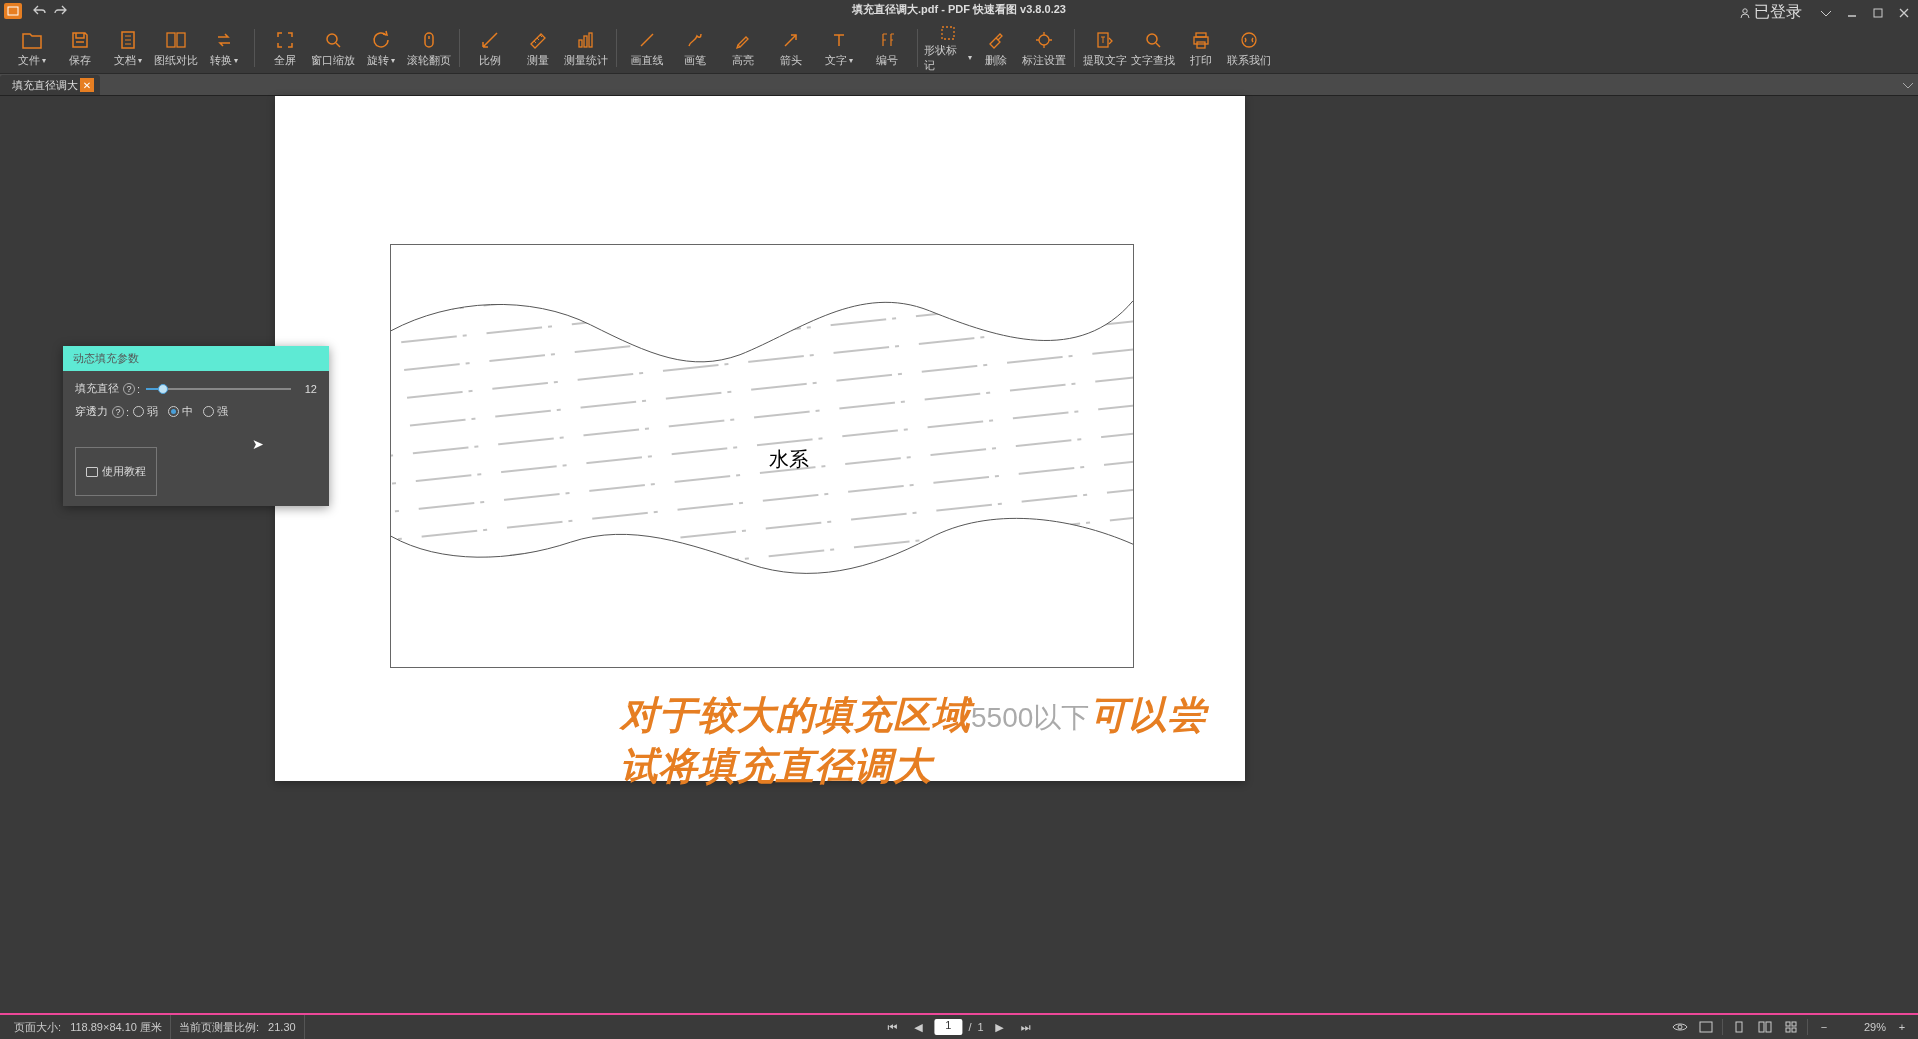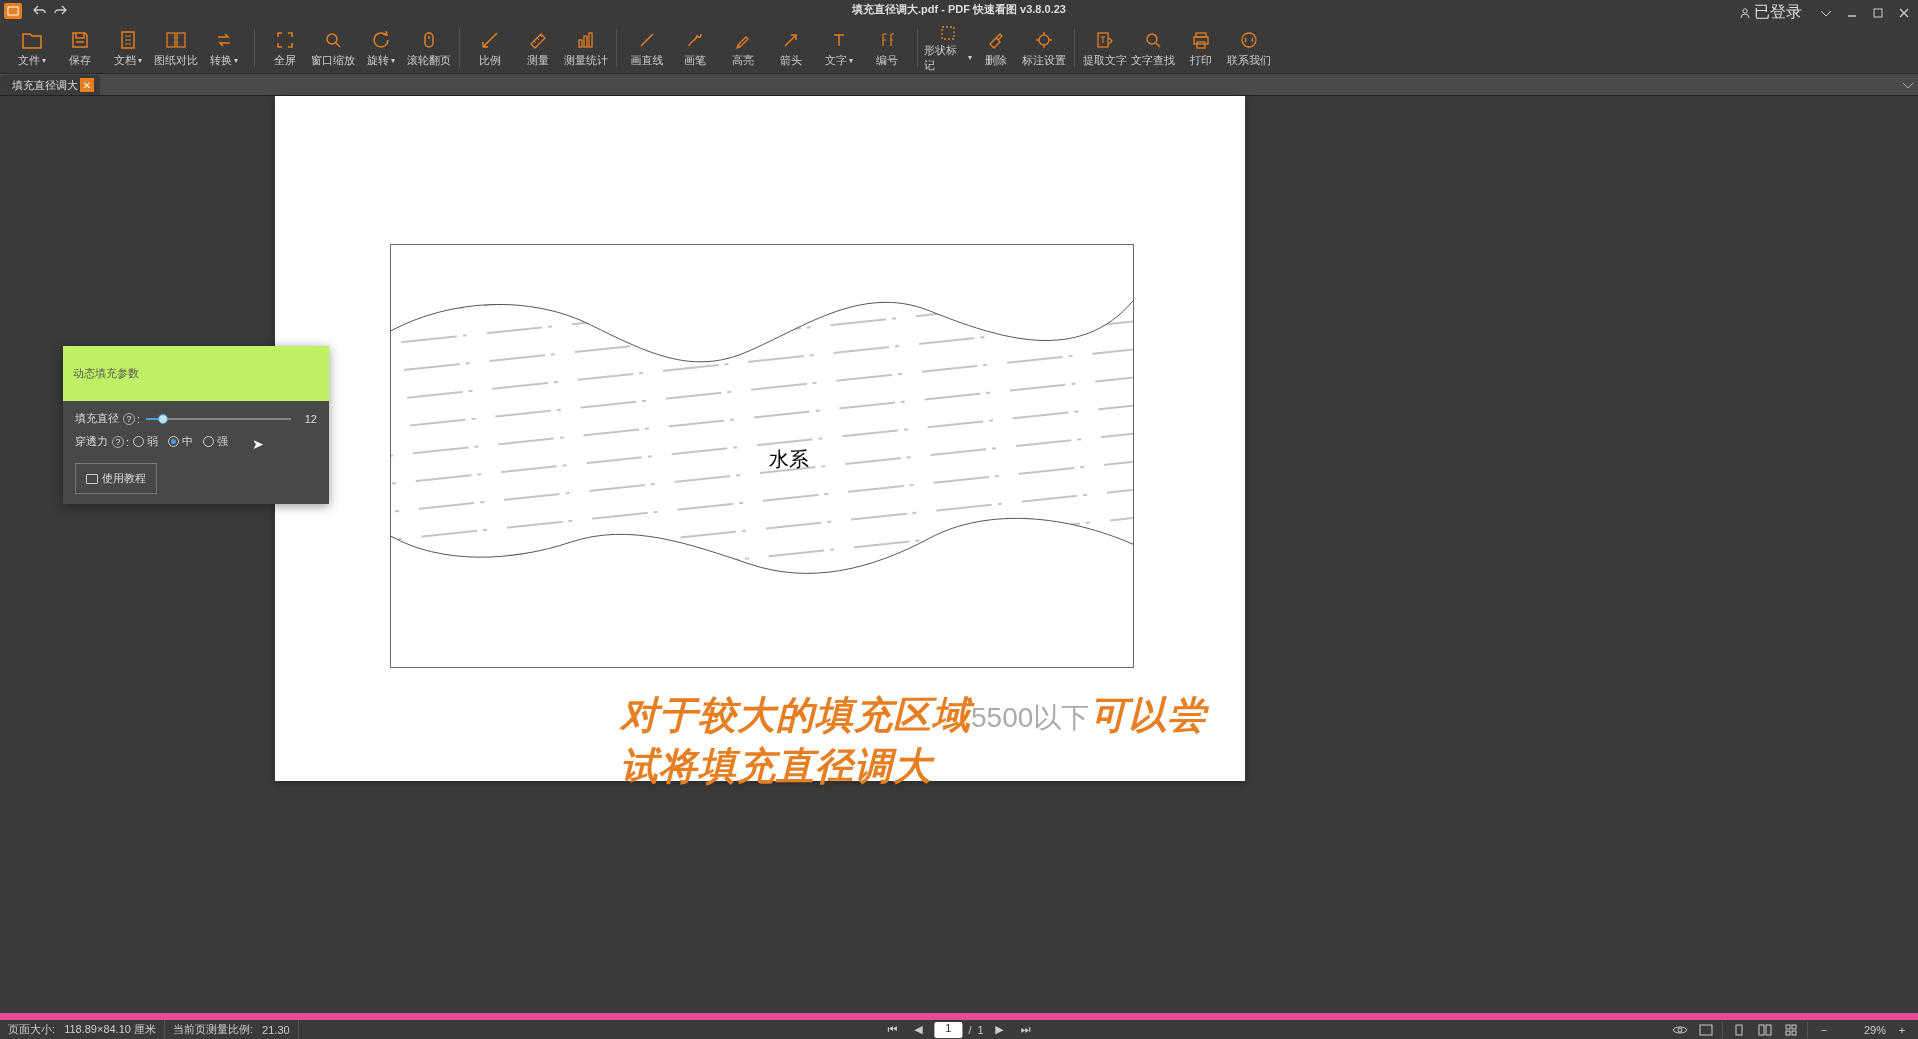--- a/index.html
+++ b/index.html
@@ -29,39 +29,39 @@
   .page { position: absolute; left: 275px; top: 0; width: 970px; height: 685px; background: #fff; box-shadow: 0 2px 8px rgba(0,0,0,.3); }
   .drawing-box { position: absolute; left: 115px; top: 148px; width: 744px; height: 424px; border: 1px solid #666; overflow: hidden; }
   .hatch { position: absolute; inset: 0; }
   .label-txt { position: absolute; left: 494px; top: 350px; font-size: 20px; color: #000000; font-family: Liberation Sans, sans-serif; }
   .caption { position: absolute; left: 345px; right: 20px; top: 594px; font-size: 38px; font-weight: bold; font-style: italic; color: #e67e22; letter-spacing: 1px; }
   .caption .sub { color: #aaa; font-weight: normal; font-style: normal; font-size: 28px; letter-spacing: 0; vertical-align: middle; }
   
   .hint-bar { position: absolute; left: 612px; top: 0; height: 20px; background: #4a6a8a; color: #fff; font-size: 11px; padding: 3px 14px 0 14px; border-bottom-left-radius: 4px; border-bottom-right-radius: 4px; }
   
   .panel { position: absolute; left: 63px; top: 250px; width: 266px; background: #484848; box-shadow: 0 2px 10px rgba(0,0,0,.4); }
-  .panel-head { background: #bef264; color: #555; font-size: 11px; padding: 20px 10px; }
+  .panel-head { background: #5eead4; color: #555; font-size: 11px; padding: 5px 10px; }
   .panel-body { padding: 10px 12px; color: #ddd; font-size: 11px; }
   .row { display: flex; align-items: center; margin-bottom: 8px; }
   .row-lbl { display: flex; align-items: center; gap: 2px; }
   .helpico { width: 12px; height: 12px; border: 1px solid #aaa; border-radius: 50%; font-size: 9px; display: flex; align-items: center; justify-content: center; margin-left: 2px; }
   .slider { flex: 1; height: 14px; position: relative; margin: 0 6px; }
   .slider-track { position: absolute; top: 6px; left: 0; right: 0; height: 2px; background: #888; }
   .slider-fill { position: absolute; top: 6px; left: 0; width: 12%; height: 2px; background: #4a9fd8; }
   .slider-thumb { position: absolute; top: 2px; left: 12%; width: 10px; height: 10px; border-radius: 50%; background: #bfe2f5; border: 1px solid #4a9fd8; transform: translateX(-50%); }
   .slider-val { width: 20px; text-align: right; }
   .radio-grp { display: flex; gap: 10px; margin-left: 4px; }
   .radio-opt { display: flex; align-items: center; gap: 3px; }
   .rdot { width: 11px; height: 11px; border-radius: 50%; border: 1px solid #ccc; display: flex; align-items: center; justify-content: center; }
   .rdot.on::after { content: ""; width: 5px; height: 5px; border-radius: 50%; background: #4a9fd8; }
-  .tutorial-btn { display: inline-flex; align-items: center; gap: 4px; border: 1px solid #777; padding: 7px 10px; margin-top: 6px; font-size: 11px; color: #ddd; }
+  .tutorial-btn { display: inline-flex; align-items: center; gap: 4px; border: 1px solid #777; padding: 16px 10px; margin-top: 20px; font-size: 11px; color: #ddd; }
   .book-ico { width: 12px; height: 10px; border: 1px solid #ccc; border-radius: 1px; }
   .cursor { position: absolute; left: 252px; top: 340px; color: #fff; font-size: 14px; }
   
-  .statusbar { position: absolute; bottom: 0; left: 0; right: 0; height: 26px; background: #3a3a3a; border-top: 7px solid #ec4899; display: flex; align-items: center; font-size: 11px; color: #ccc; }
+  .statusbar { position: absolute; bottom: 0; left: 0; right: 0; height: 26px; background: #3a3a3a; border-top: 2px solid #ec4899; display: flex; align-items: center; font-size: 11px; color: #ccc; padding-left: 6px; }
   .sb-left { display: flex; align-items: center; height: 100%; }
   .sb-cell { padding: 0 8px; border-right: 1px solid #555; height: 100%; display: flex; align-items: center; gap: 3px; }
   .sb-center { position: absolute; left: 50%; transform: translateX(-50%); display: flex; align-items: center; gap: 6px; }
   .page-num { width: 28px; height: 16px; background: #fff; color: #333; text-align: center; border-radius: 2px; font-size: 11px; }
   .sb-right { position: absolute; right: 6px; display: flex; align-items: center; gap: 6px; }
   .sb-right .sep2 { width: 1px; height: 16px; background: #555; }
   .sb-ico { width: 20px; height: 20px; display: flex; align-items: center; justify-content: center; color: #ccc; }
   .zoom { width: 46px; text-align: right; }
   
   svg { display: block; }

